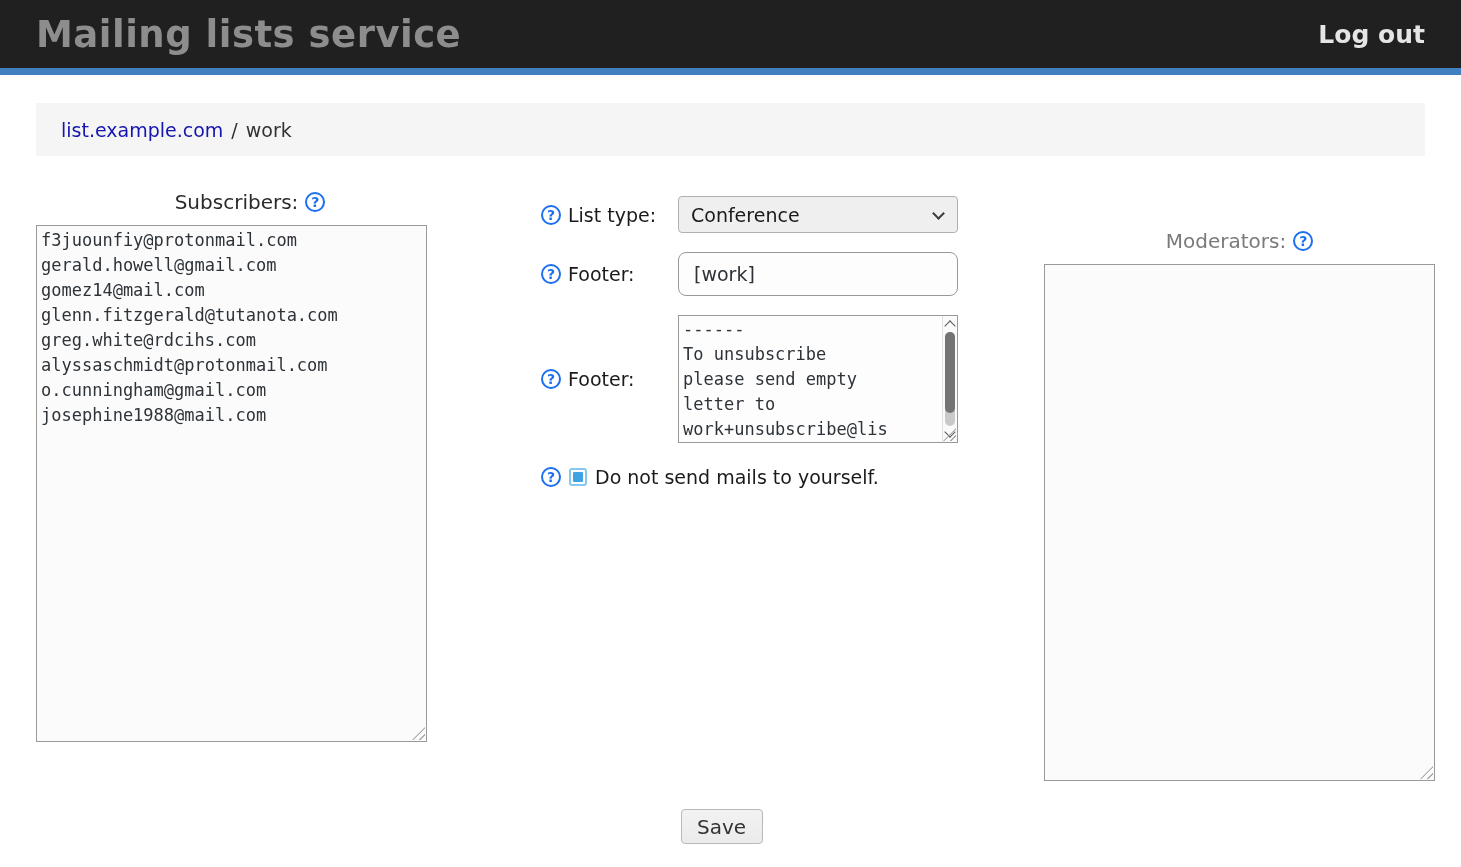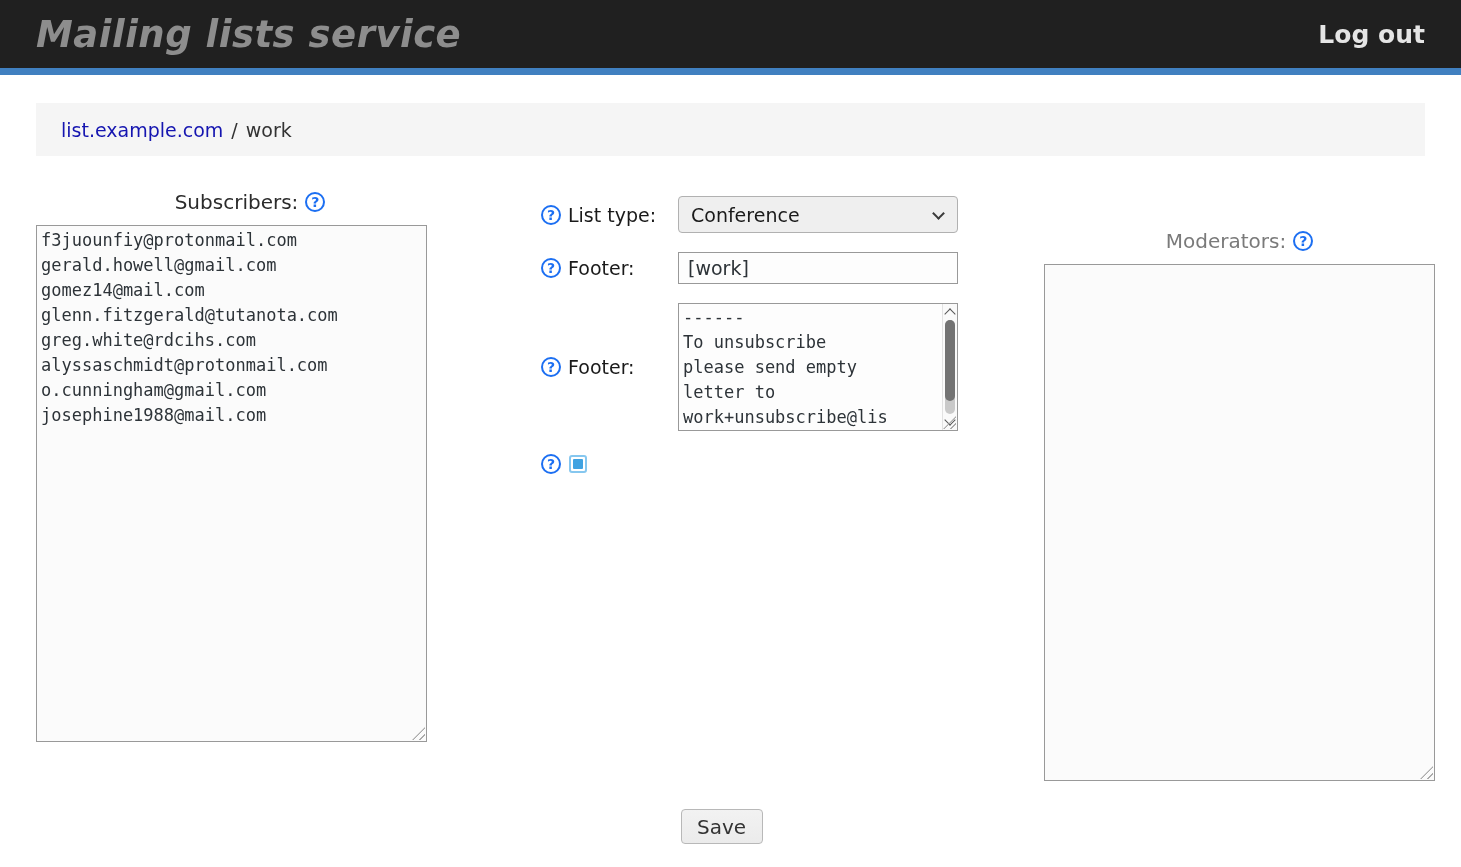--- a/index.html
+++ b/index.html
@@ -18,21 +18,20 @@
     display: flex;
     align-items: center;
     justify-content: space-between;
     padding: 0 36px;
   }
   .header .title {
     color: #8d8d8d;
     font-size: 37px;
     font-weight: bold;
     letter-spacing: 0.5px;
-    font-style: italic;
   }
   .header .logout {
     color: #e5e5e5;
     font-size: 25px;
     font-weight: bold;
     text-decoration: none;
     cursor: pointer;
   }
 
   
@@ -154,28 +153,28 @@
     position: absolute;
     right: 15px; top: 13px;
     width: 9px; height: 9px;
     border-right: 2px solid #3a3a3a;
     border-bottom: 2px solid #3a3a3a;
     transform: rotate(45deg);
     pointer-events: none;
   }
 
   input.prefix {
-    width: 280px; height: 32px;
+    width: 280px; height: 44px;
     background: #fdfdfd;
     border: 1px solid #999999;
-    border-radius: 0;
+    border-radius: 8px;
     font-family: "DejaVu Sans", "Liberation Sans", sans-serif;
     font-size: 19px;
     color: #2d3338;
-    padding: 0 9px;
+    padding: 0 15px;
     outline: none;
   }
 
   
   .footer-wrap {
     position: relative;
     width: 280px; height: 128px;
     border: 1px solid #999999;
     background: #fdfdfd;
   }
@@ -344,20 +343,21 @@
         </div>
         <div class="grip"></div>
       </div>
     </div>
 
     <div class="row-check">
       <span class="help">?</span>
       <span class="cb checked" id="self-mail-cb">
           <span class="inner"></span>
         </span>
+      <span class="cb-label">Do not send mails to yourself.</span>
     </div>
 
   </div>
 
   <div class="col-right">
     <div class="col-heading">
       <span>Moderators:</span>
       <span class="help">?</span>
     </div>
     <div class="big-area-wrap">

